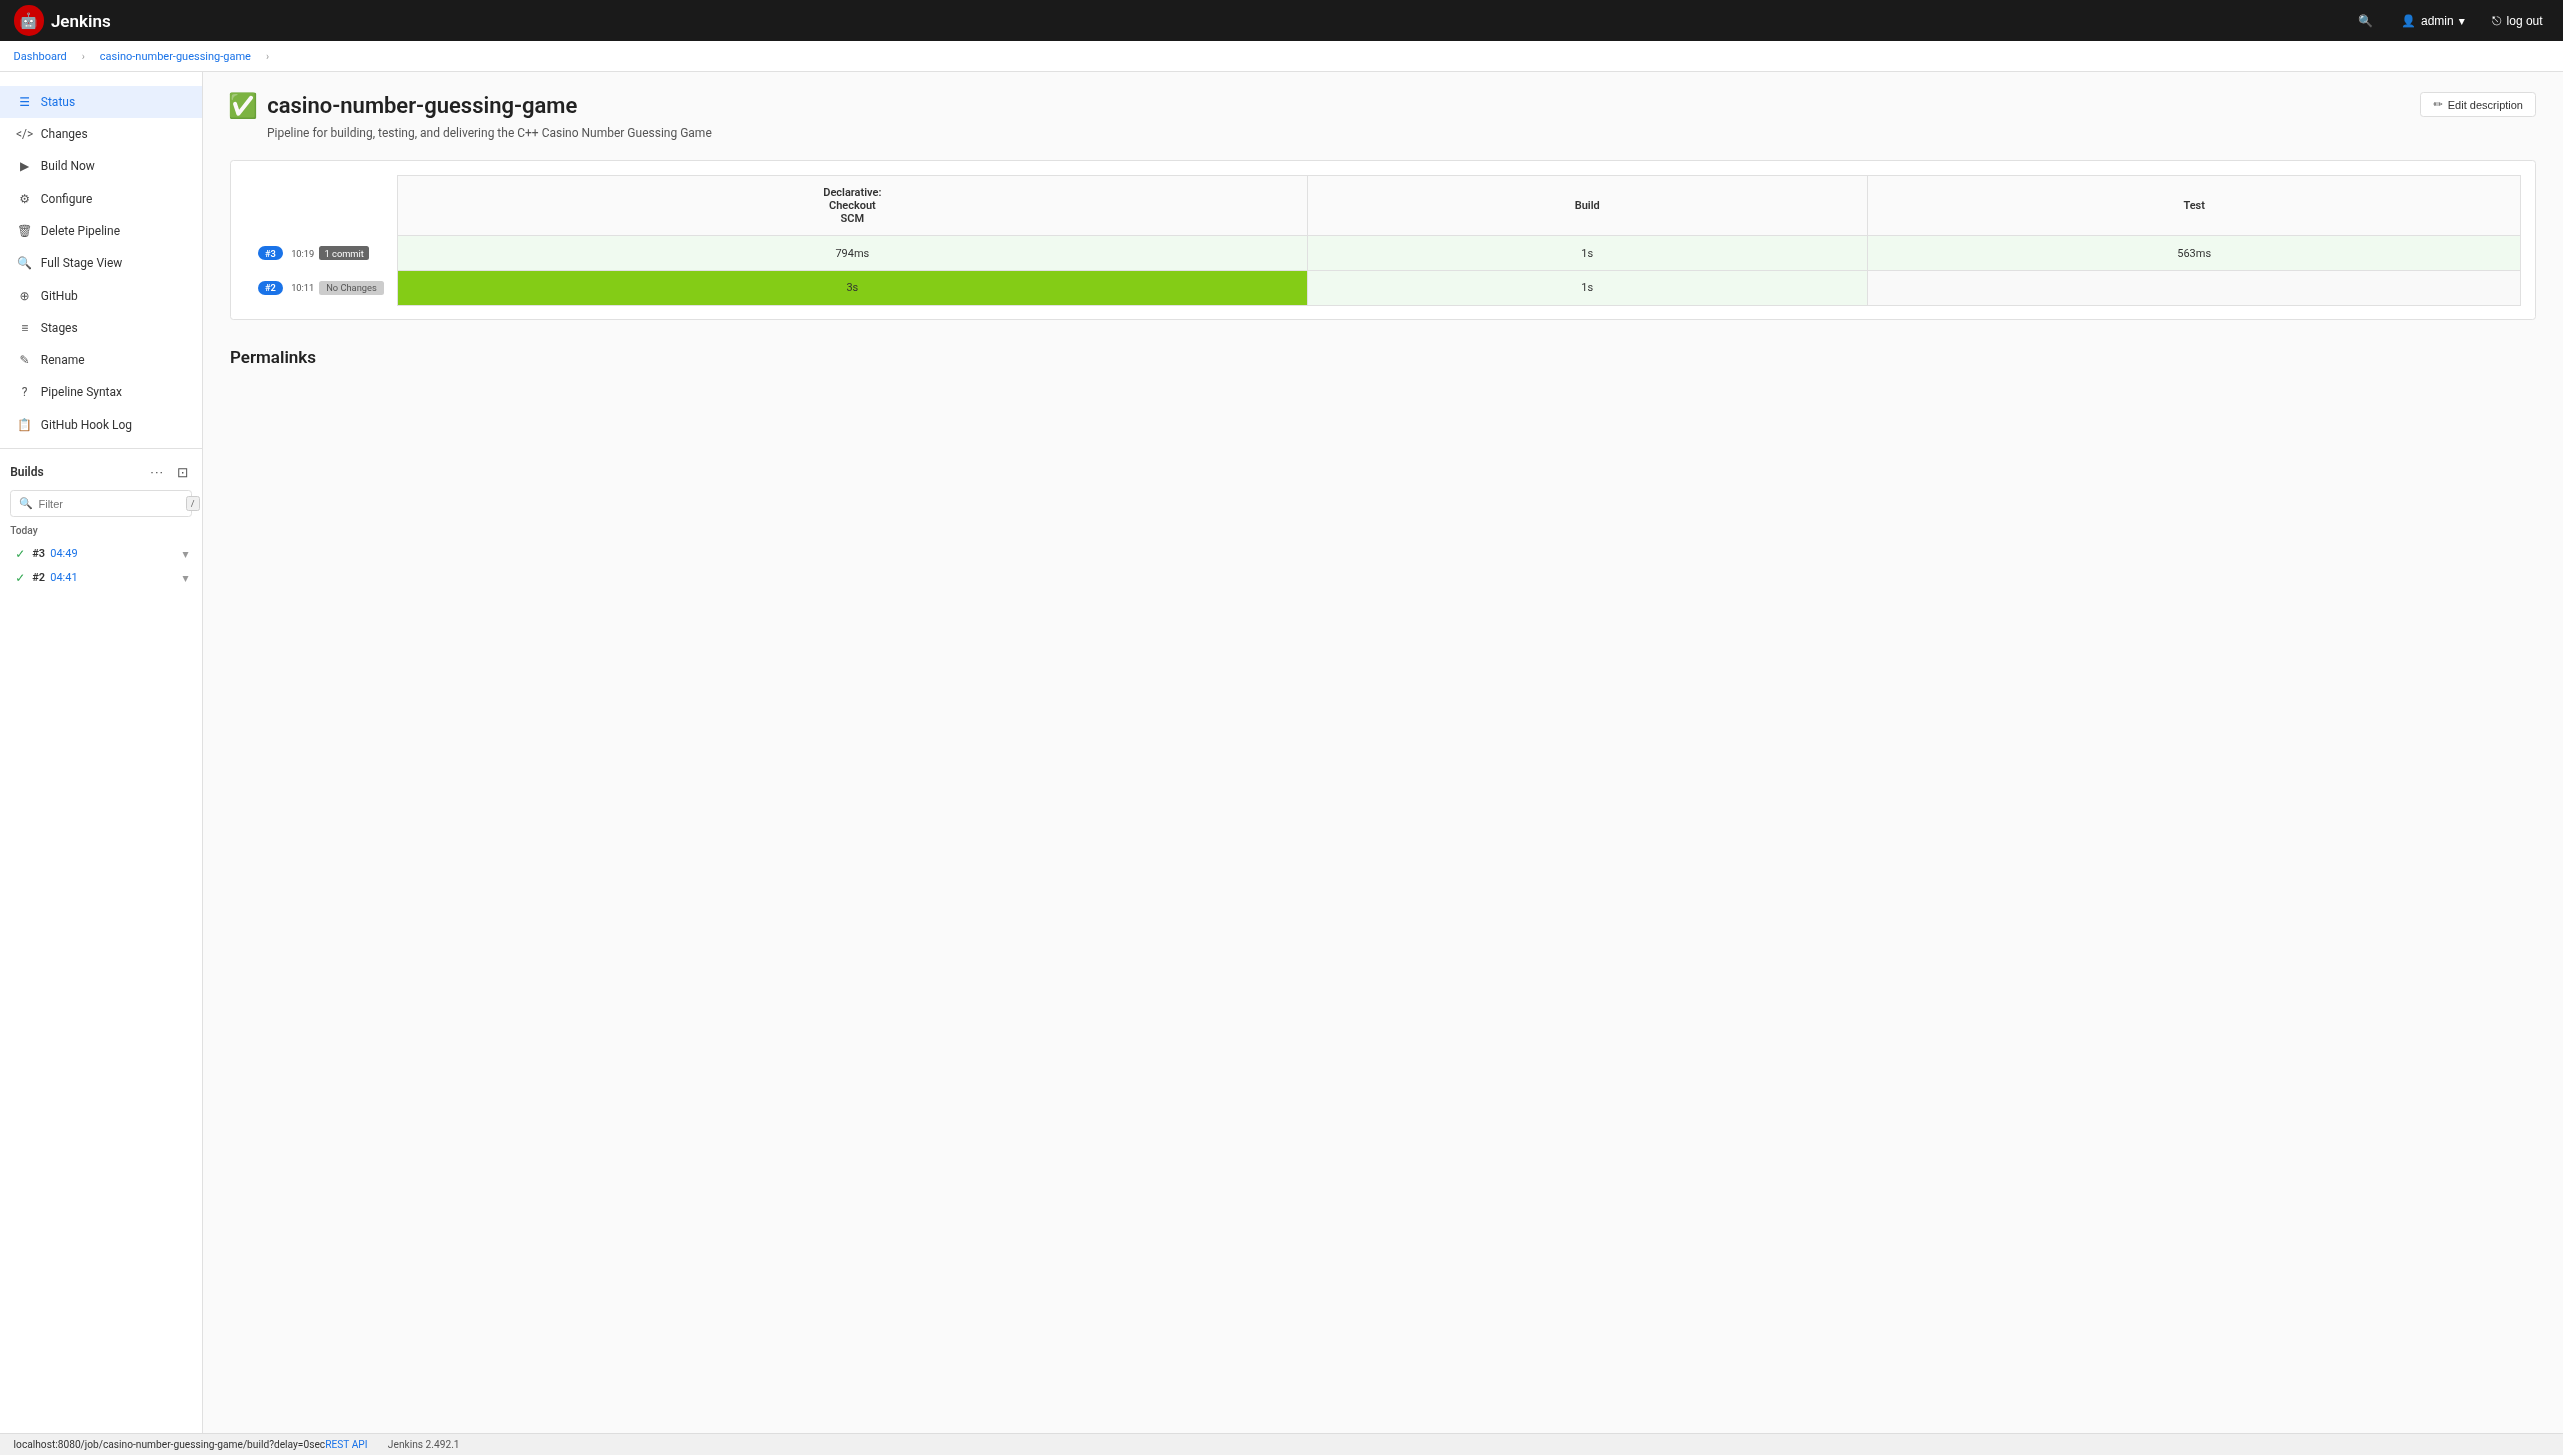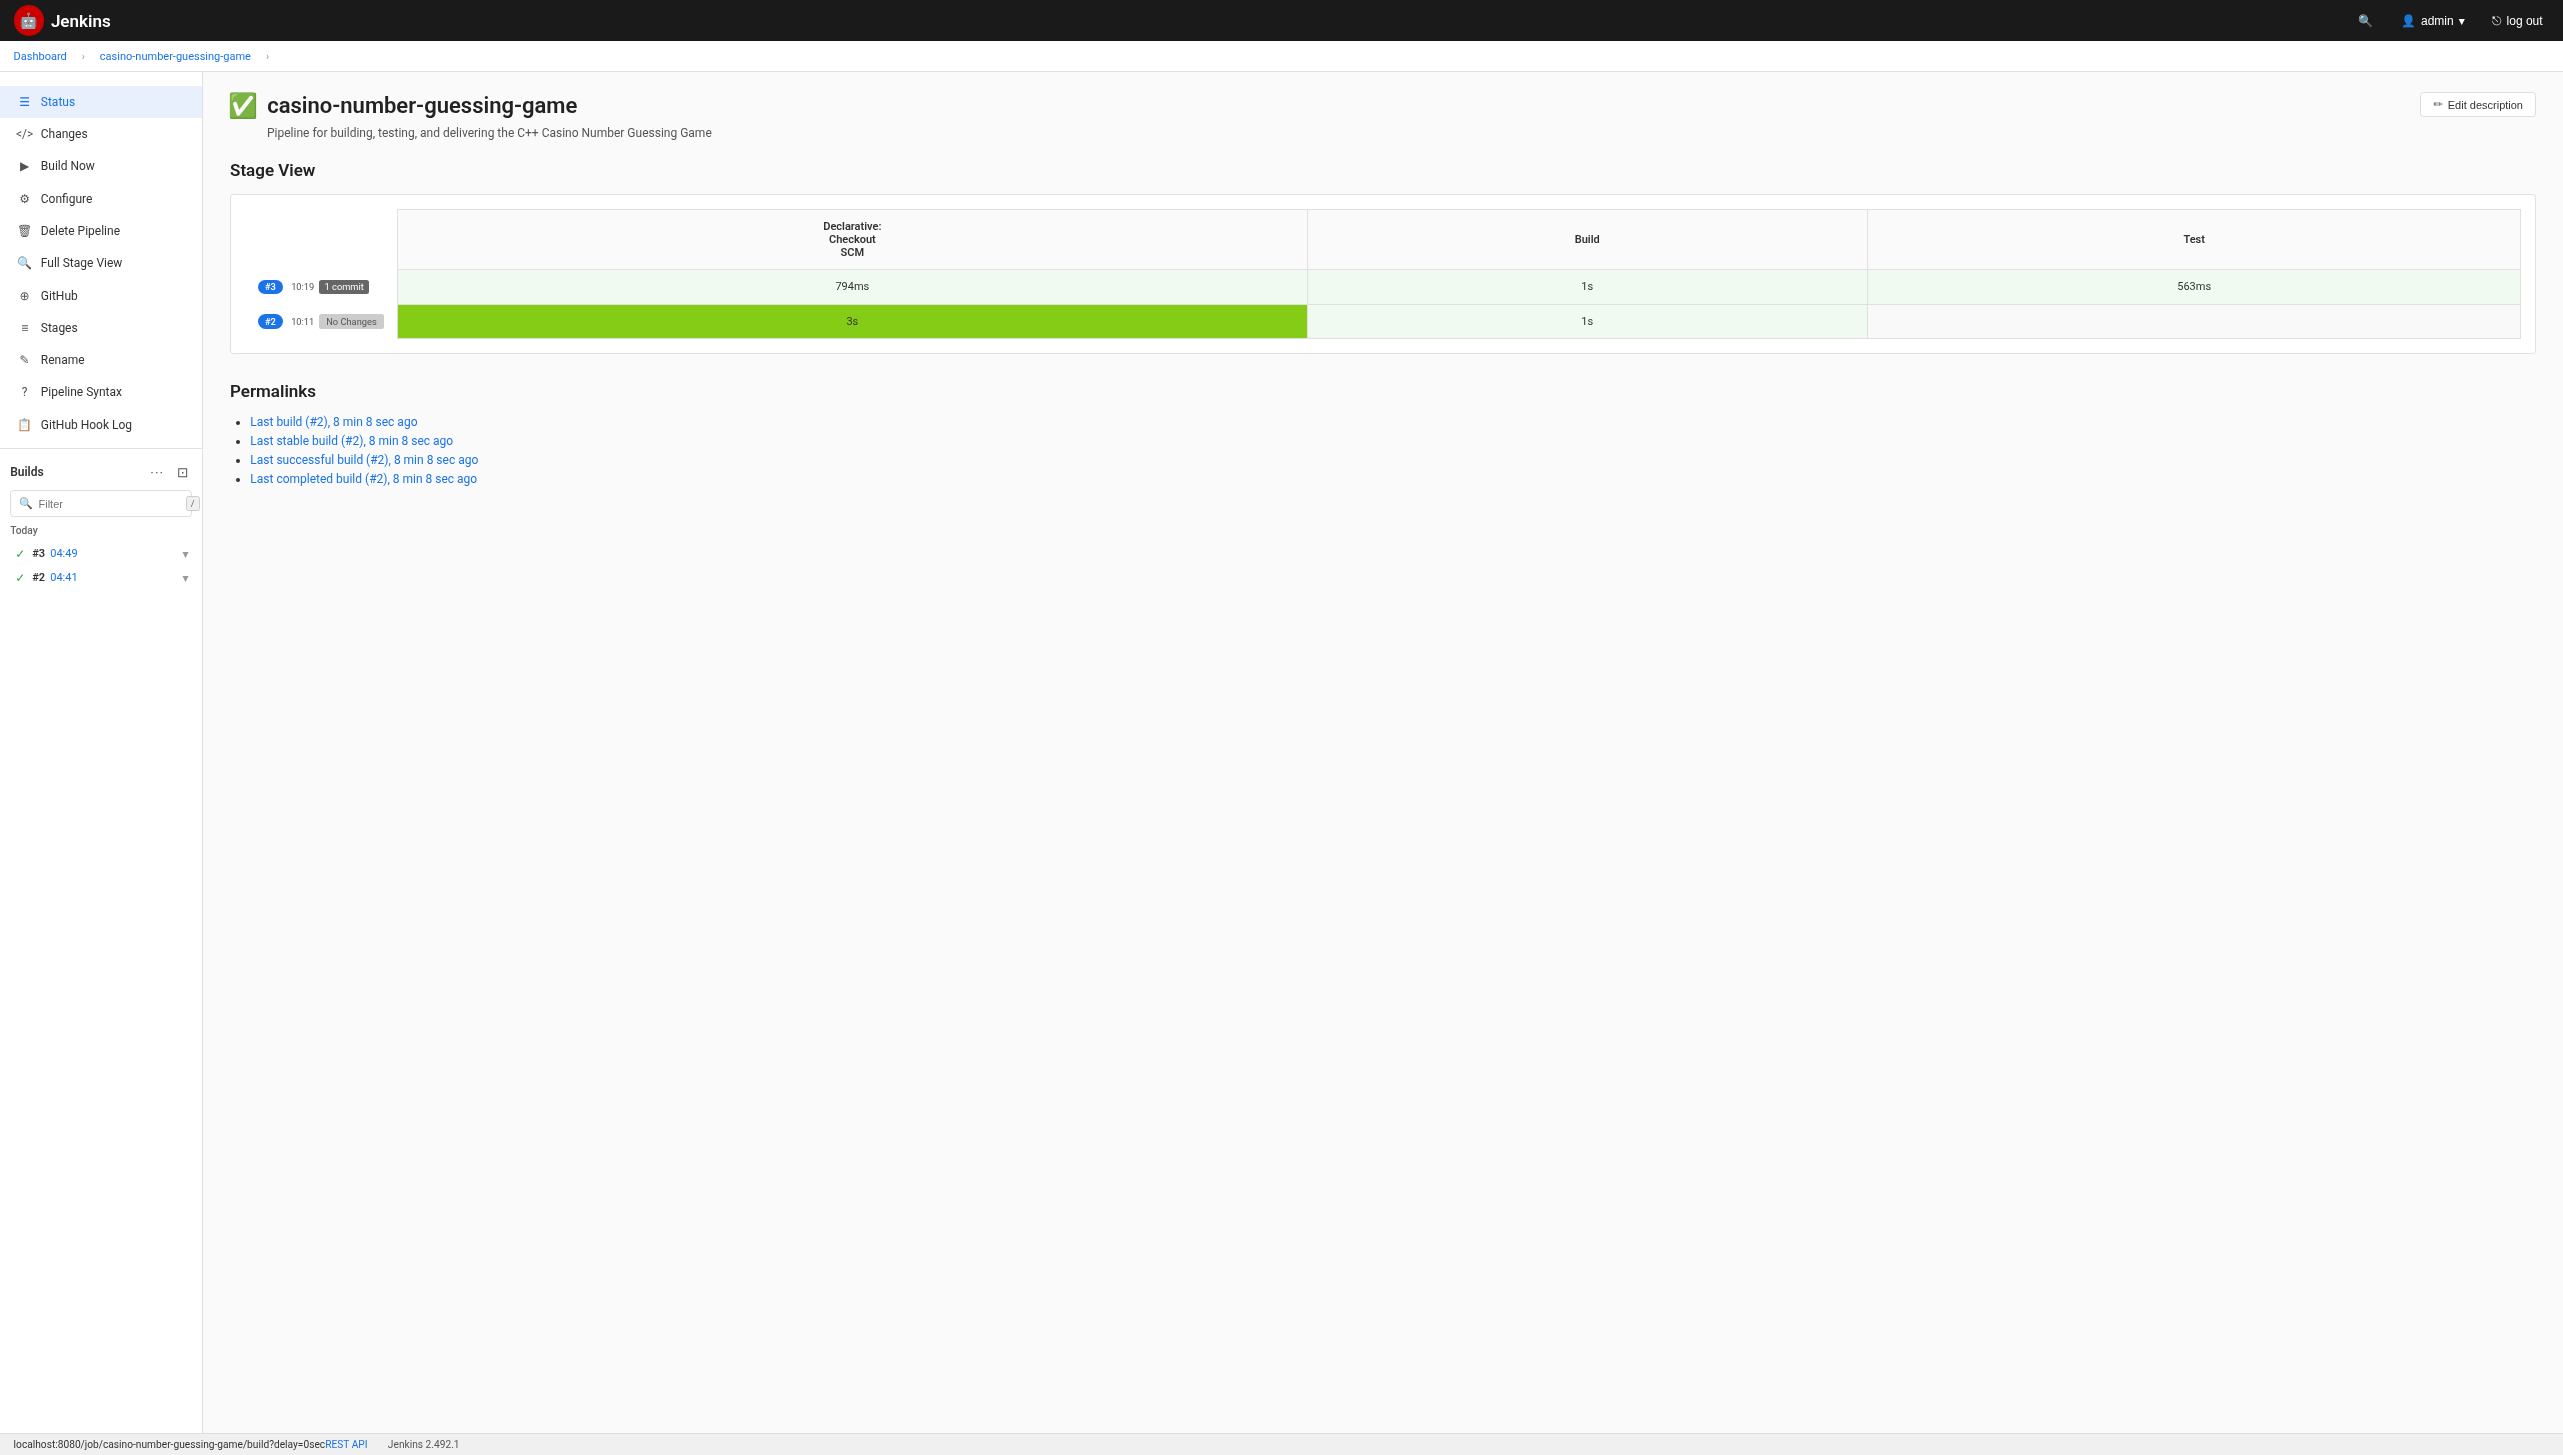--- a/index.html
+++ b/index.html
@@ -430,21 +430,20 @@
         <h1 class="project-title">casino-number-guessing-game</h1>
       </div>
       <button class="edit-desc-btn">
         <span>✏</span>
         <span>Edit description</span>
       </button>
     </div>
 
     <p class="project-desc">Pipeline for building, testing, and delivering the C++ Casino Number Guessing Game</p>
 
-    <h2 class="section-title">Stage View</h2>
 
     <div class="stage-view-container">
       <table class="stage-table">
         <thead>
           <tr>
             <th style="width:153px; border:none; background:white;"></th>
             <th>Declarative:<br>Checkout<br>SCM</th>
             <th>Build</th>
             <th>Test</th>
           </tr>
@@ -475,34 +474,20 @@
             </td>
             <td style="background:#84cc16; border:0.8px solid #e0e0e0; text-align:center; cursor:pointer;">3s</td>
             <td style="background:#f0faf0; border:0.8px solid #e0e0e0; text-align:center; cursor:pointer;">1s</td>
             <td style="background:#f9f9f9; border:0.8px solid #e0e0e0; text-align:center; color:#999;"></td>
           </tr>
         </tbody>
       </table>
     </div>
 
     <h2 class="section-title">Permalinks</h2>
-    <ul class="permalinks-list">
-      <li>
-        <a href="#">Last build (#2), 8 min 8 sec ago</a>
-      </li>
-      <li>
-        <a href="#">Last stable build (#2), 8 min 8 sec ago</a>
-      </li>
-      <li>
-        <a href="#">Last successful build (#2), 8 min 8 sec ago</a>
-      </li>
-      <li>
-        <a href="#">Last completed build (#2), 8 min 8 sec ago</a>
-      </li>
-    </ul>
 
   </main>
 </div>
 
 <footer class="footer">
   <span class="footer-url">localhost:8080/job/casino-number-guessing-game/build?delay=0sec</span>
   <div class="footer-right">
     <a href="#" class="footer-link">REST API</a>
     <span>Jenkins 2.492.1</span>
   </div>

